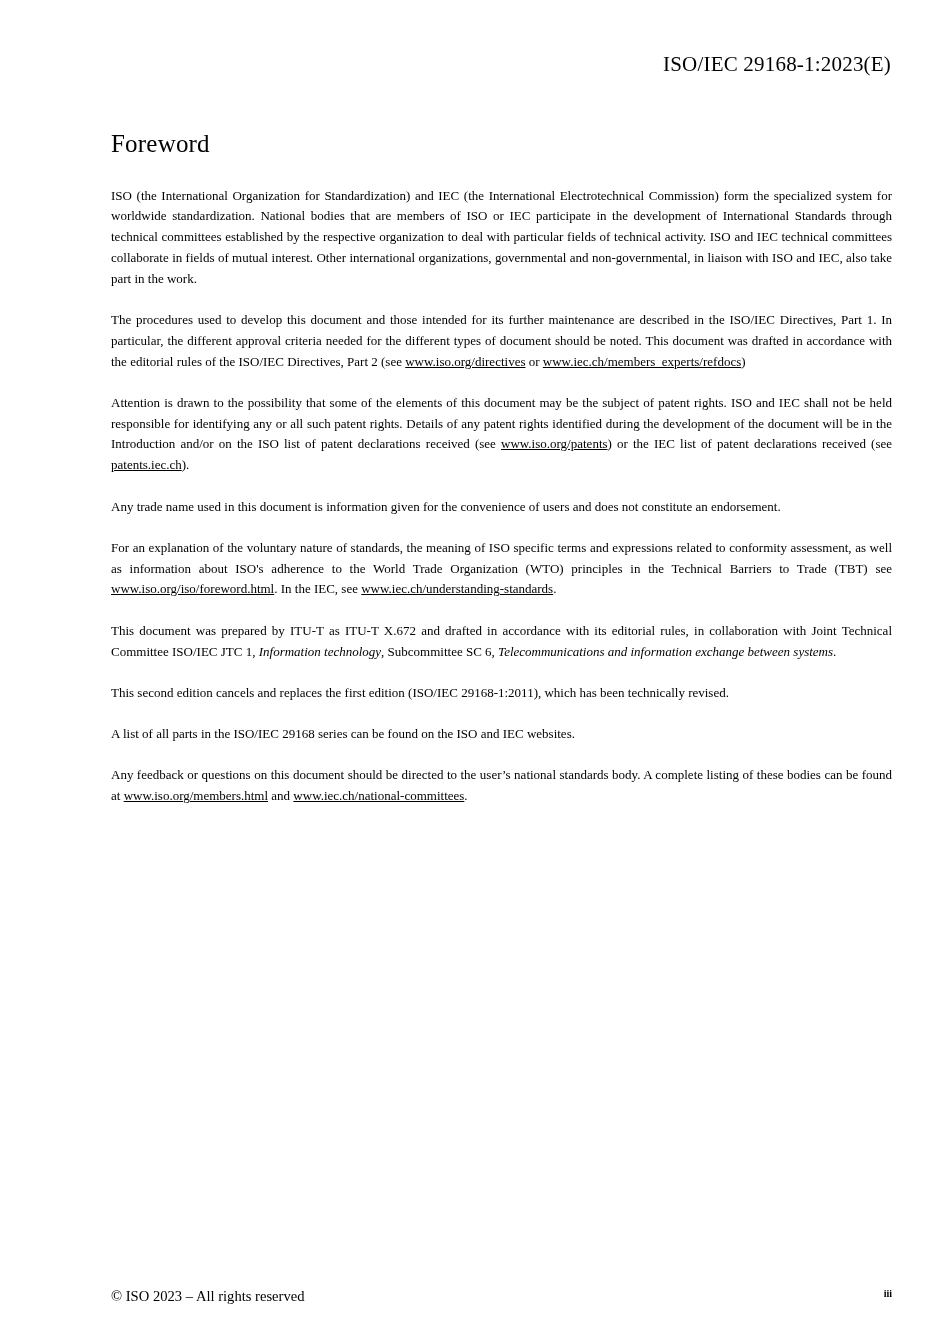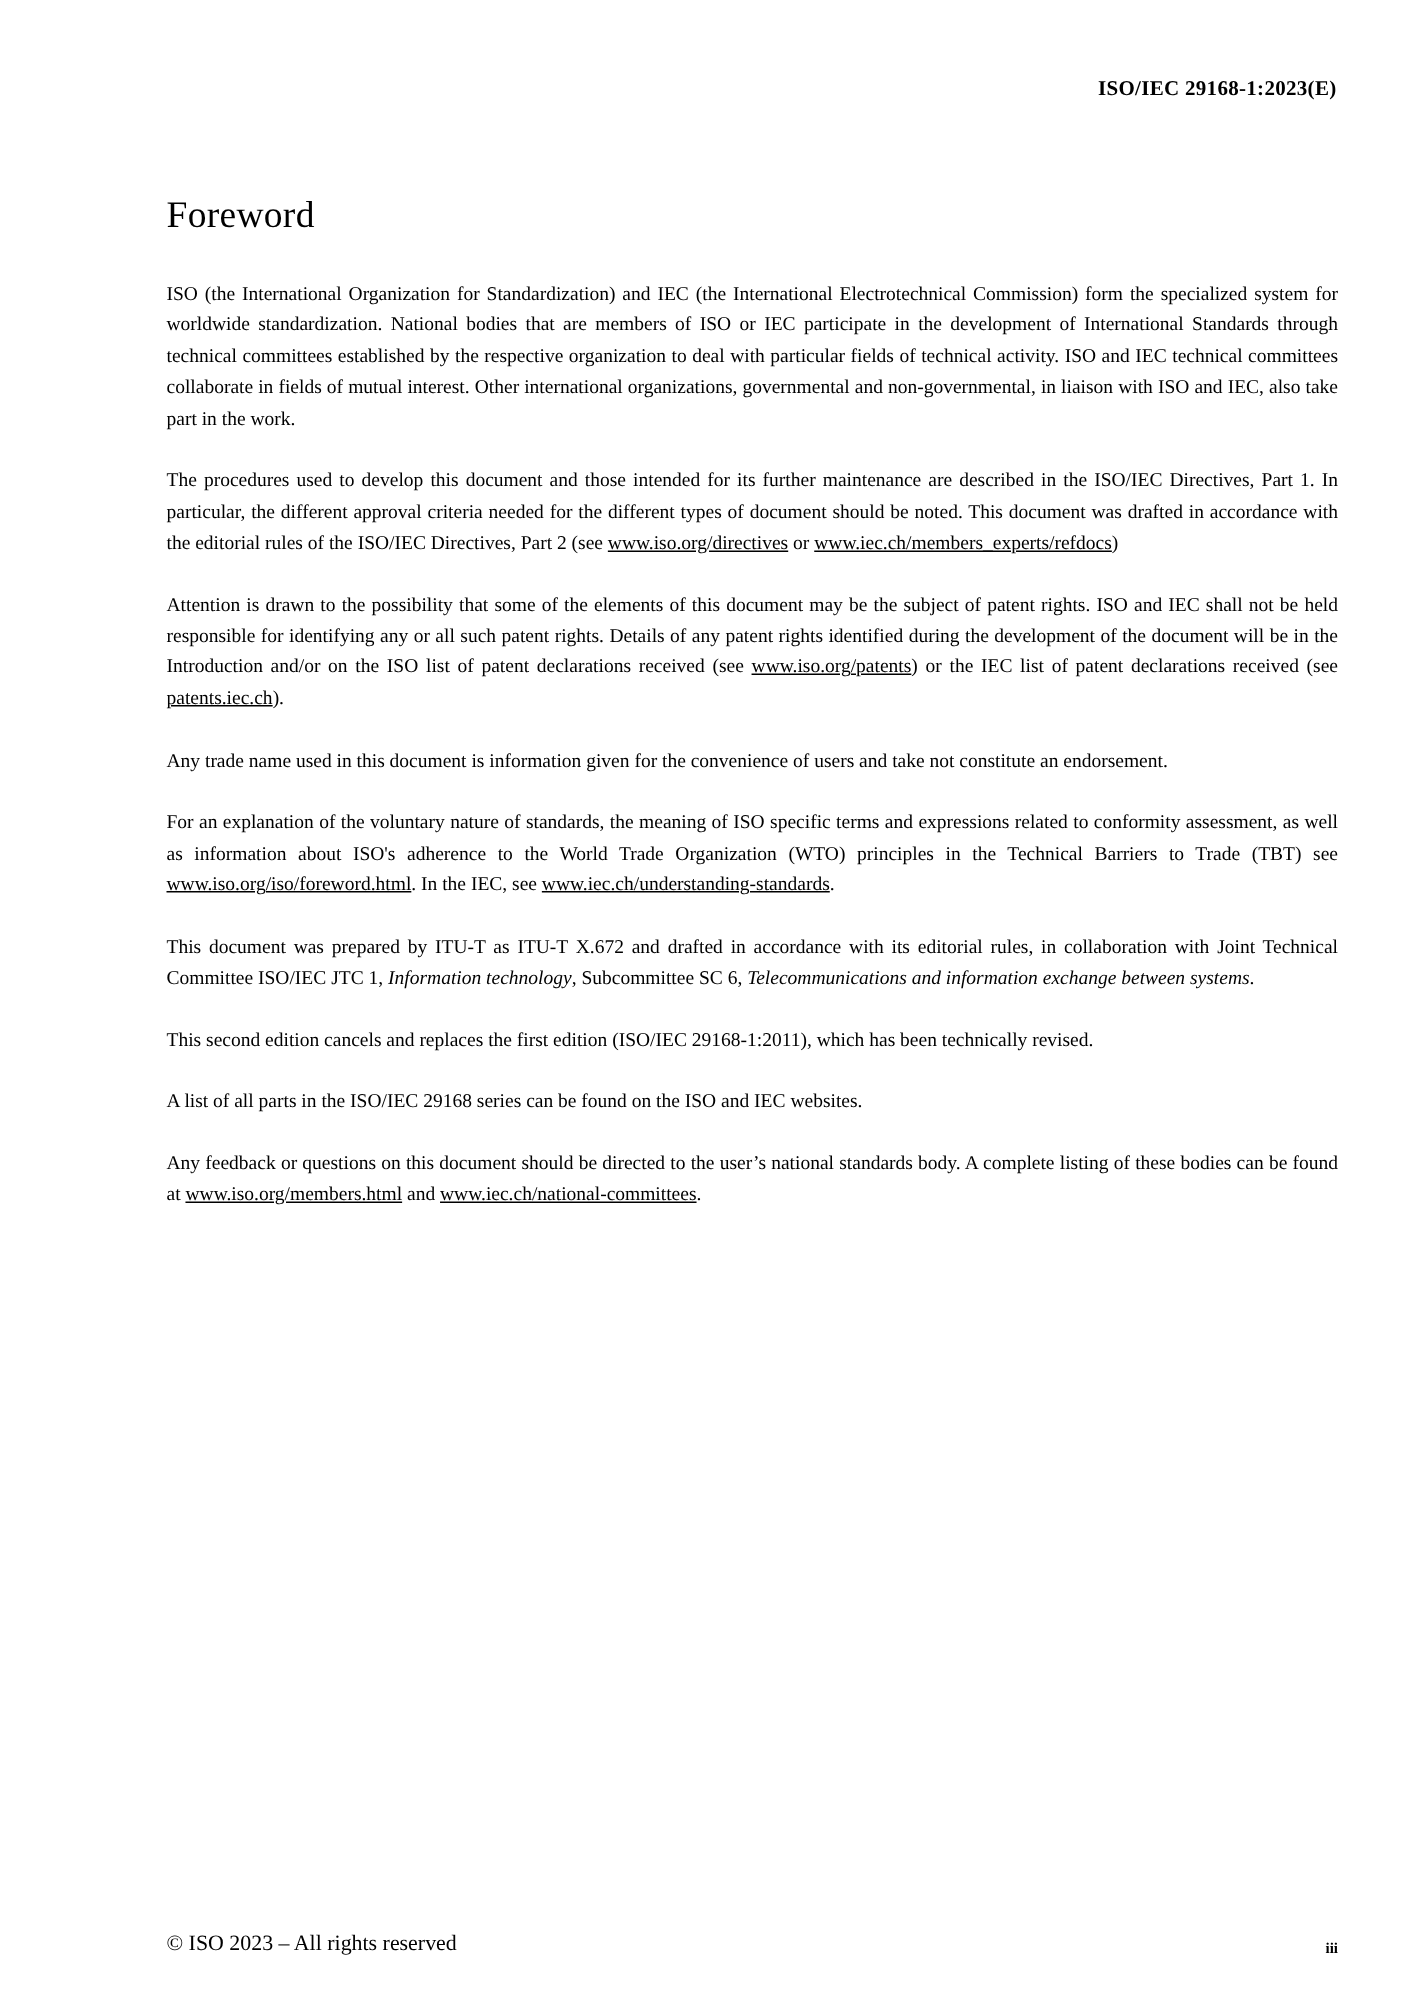--- a/index.html
+++ b/index.html
@@ -15,22 +15,22 @@
     font-family: "Liberation Serif", "DejaVu Serif", serif;
     color: #000000;
     overflow: hidden;
   }
   .header {
     position: absolute;
     top: 52px;
     left: 111px;
     width: 780px;
     text-align: right;
-    font-weight: bold;
-    font-size: 14px;
+    font-weight: normal;
+    font-size: 21px;
     letter-spacing: 0.2px;
   }
   .content {
     position: absolute;
     top: 130px;
     left: 111px;
     width: 781px;
   }
   h1.title {
     font-size: 25px;
@@ -55,21 +55,21 @@
   em.it {
     font-style: italic;
   }
   .footer {
     position: absolute;
     left: 111px;
     top: 1288px;
     width: 781px;
     display: flex;
     justify-content: space-between;
-    align-items: flex-end;
+    align-items: flex-start;
     font-size: 14.6px;
     gap: 10px;
   }
   .footer .pageno {
     font-weight: bold;
     font-size: 10px;
   }
 </style>
 </head>
 <body>
@@ -81,21 +81,21 @@
   <div class="content">
 
     <h1 class="title">Foreword</h1>
 
     <p class="para">ISO (the International Organization for Standardization) and IEC (the International Electrotechnical Commission) form the specialized system for worldwide standardization. National bodies that are members of ISO or IEC participate in the development of International Standards through technical committees established by the respective organization to deal with particular fields of technical activity. ISO and IEC technical committees collaborate in fields of mutual interest. Other international organizations, governmental and non-governmental, in liaison with ISO and IEC, also take part in the work.</p>
 
     <p class="para"><span>The procedures used to develop this document and those intended for its further maintenance are described in the ISO/IEC Directives, Part 1. In particular, the different approval criteria needed for the different types of document should be noted. This document was drafted in accordance with the editorial rules of the ISO/IEC Directives, Part 2 (see </span><a class="link" href="#">www.iso.org/directives</a><span> or </span><a class="link" href="#">www.iec.ch/members_experts/refdocs</a><span>)</span></p>
 
     <p class="para"><span>Attention is drawn to the possibility that some of the elements of this document may be the subject of patent rights. ISO and IEC shall not be held responsible for identifying any or all such patent rights. Details of any patent rights identified during the development of the document will be in the Introduction and/or on the ISO list of patent declarations received (see </span><a class="link" href="#">www.iso.org/patents</a><span>) or the IEC list of patent declarations received (see </span><a class="link" href="#">patents.iec.ch</a><span>).</span></p>
 
-    <p class="para">Any trade name used in this document is information given for the convenience of users and take not constitute an endorsement.</p>
+    <p class="para">Any trade name used in this document is information given for the convenience of users and does not constitute an endorsement.</p>
 
     <p class="para"><span>For an explanation of the voluntary nature of standards, the meaning of ISO specific terms and expressions related to conformity assessment, as well as information about ISO's adherence to the World Trade Organization (WTO) principles in the Technical Barriers to Trade (TBT) see </span><a class="link" href="#">www.iso.org/iso/foreword.html</a><span>. In the IEC, see </span><a class="link" href="#">www.iec.ch/understanding-standards</a><span>.</span></p>
 
     <p class="para"><span>This document was prepared by ITU-T as ITU-T X.672 and drafted in accordance with its editorial rules, in collaboration with Joint Technical Committee ISO/IEC JTC 1, </span><em class="it">Information technology</em><span>, Subcommittee SC 6, </span><em class="it">Telecommunications and information exchange between systems</em><span>.</span></p>
 
     <p class="para">This second edition cancels and replaces the first edition (ISO/IEC 29168-1:2011), which has been technically revised.</p>
 
     <p class="para">A list of all parts in the ISO/IEC 29168 series can be found on the ISO and IEC websites.</p>
 
     <p class="para"><span>Any feedback or questions on this document should be directed to the user’s national standards body. A complete listing of these bodies can be found at </span><a class="link" href="#">www.iso.org/members.html</a><span> and </span><a class="link" href="#">www.iec.ch/national-committees</a><span>.</span></p>

